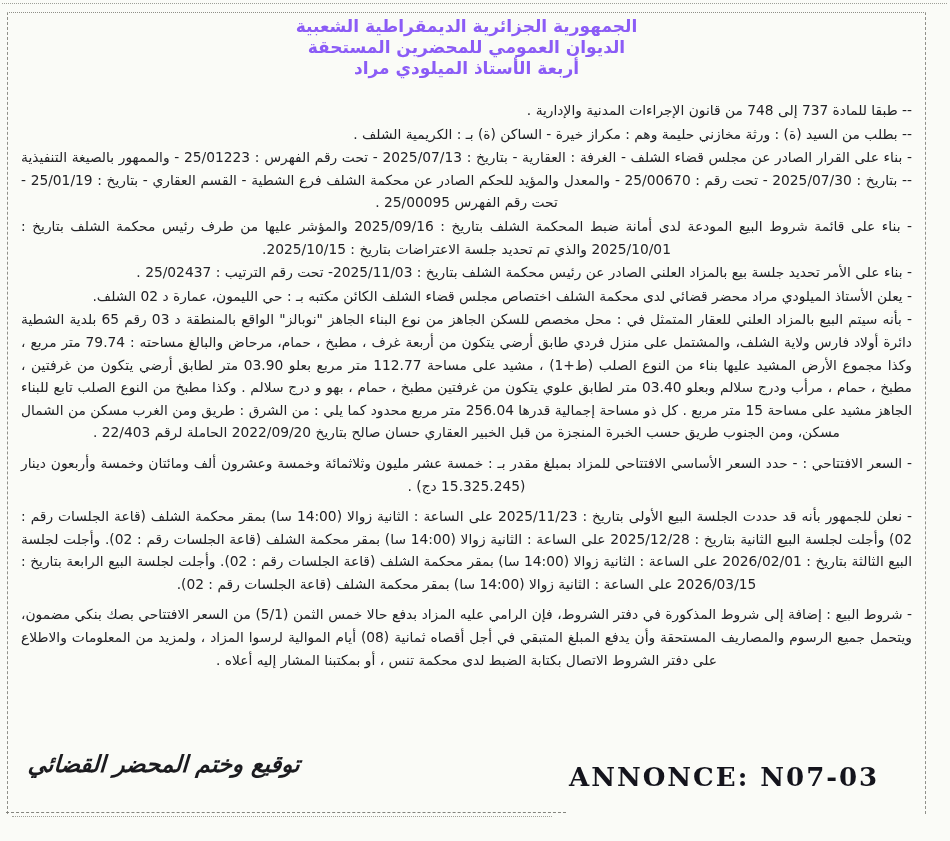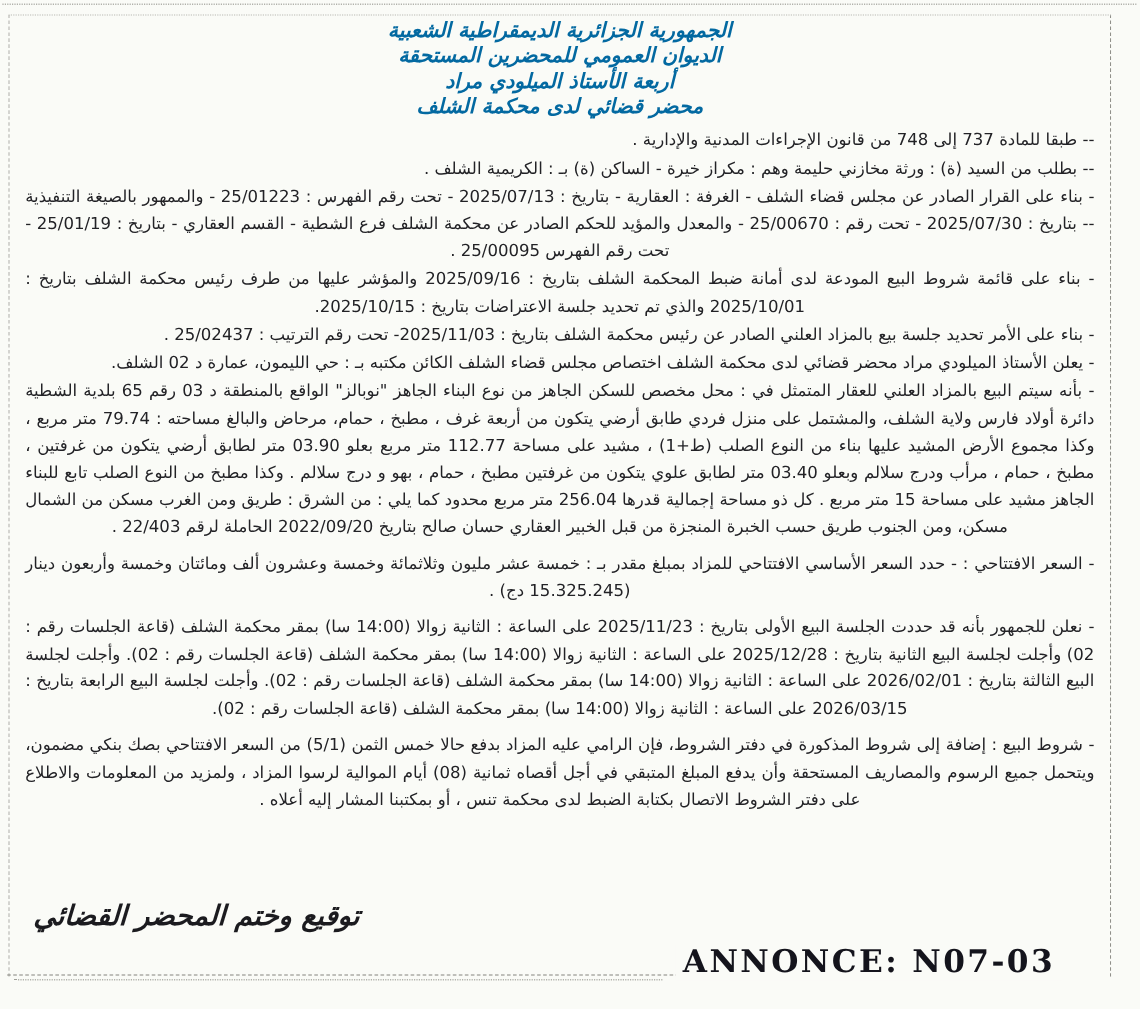--- a/index.html
+++ b/index.html
@@ -28,63 +28,62 @@
     border-top: 1px dashed #84847e;
   }
   .rule-bottom-2 {
     position: absolute; left: 12px; top: 816px; width: 540px; height: 0;
     border-top: 1px dotted #a0a099;
   }
   .content {
     position: absolute; left: 21px; top: 16px; width: 891px;
     direction: rtl;
   }
-  .header { text-align: center; font-weight: 700; font-size: 17px; line-height: 21px; color: #0369a1; font-style: italic; }
+  .header { text-align: center; font-weight: 700; font-size: 17px; line-height: 21px; color: #8b5cf6; }
   .header .h-line { letter-spacing: .2px; }
   .body {
-    margin-top: 6px;
+    margin-top: 20px;
     font-size: 13.8px;
     line-height: 22.6px;
     text-align: justify;
     color: #222226;
   }
   .para { margin: 0 0 1px 0; }
   .para.center-last { text-align-last: center; }
   .para.mt { margin-top: 8px; }
   .signature {
     position: absolute; left: 28px; top: 751px;
     direction: rtl;
     font-weight: 700; font-style: italic;
     font-size: 23px; letter-spacing: 1px;
     color: #1b1b1f;
     transform: skewX(-3deg);
     white-space: nowrap;
   }
   .annonce {
-    position: absolute; left: 563px; top: 787px;
+    position: absolute; left: 563px; top: 762px;
     font-family: "DejaVu Serif", serif;
     font-weight: 700; font-size: 26px; letter-spacing: 2px;
     color: #14141c;
     background: #fafbf7;
     padding: 0 6px;
     white-space: nowrap;
   }
 </style>
 </head>
 <body>
 
 <div class="rule-top-outer"></div>
 <div class="frame"></div>
 
 <div class="content">
   <div class="header">
     <div class="h-line">الجمهورية الجزائرية الديمقراطية الشعبية</div>
     <div class="h-line">الديوان العمومي للمحضرين المستحقة</div>
     <div class="h-line">أربعة الأستاذ الميلودي مراد</div>
-    <div class="h-line">محضر قضائي لدى محكمة الشلف</div>
   </div>
 
   <div class="body">
     <p class="para">-- طبقا للمادة 737 إلى 748 من قانون الإجراءات المدنية والإدارية .</p>
     <p class="para">-- بطلب من السيد (ة) : ورثة مخازني حليمة وهم : مكراز خيرة - الساكن (ة) بـ : الكريمية الشلف .</p>
     <p class="para center-last">- بناء على القرار الصادر عن مجلس قضاء الشلف - الغرفة : العقارية - بتاريخ : 2025/07/13 - تحت رقم الفهرس : 25/01223 - والممهور بالصيغة التنفيذية -- بتاريخ : 2025/07/30 - تحت رقم : 25/00670 - والمعدل والمؤيد للحكم الصادر عن محكمة الشلف فرع الشطية - القسم العقاري - بتاريخ : 25/01/19 - تحت رقم الفهرس 25/00095 .</p>
     <p class="para center-last">- بناء على قائمة شروط البيع المودعة لدى أمانة ضبط المحكمة الشلف بتاريخ : 2025/09/16 والمؤشر عليها من طرف رئيس محكمة الشلف بتاريخ : 2025/10/01 والذي تم تحديد جلسة الاعتراضات بتاريخ : 2025/10/15.</p>
     <p class="para">- بناء على الأمر تحديد جلسة بيع بالمزاد العلني الصادر عن رئيس محكمة الشلف بتاريخ : 2025/11/03- تحت رقم الترتيب : 25/02437 .</p>
     <p class="para">- يعلن الأستاذ الميلودي مراد محضر قضائي لدى محكمة الشلف اختصاص مجلس قضاء الشلف الكائن مكتبه بـ : حي الليمون، عمارة د 02 الشلف.</p>
     <p class="para center-last">- بأنه سيتم البيع بالمزاد العلني للعقار المتمثل في : محل مخصص للسكن الجاهز من نوع البناء الجاهز "نوبالز" الواقع بالمنطقة د 03 رقم 65 بلدية الشطية دائرة أولاد فارس ولاية الشلف، والمشتمل على منزل فردي طابق أرضي يتكون من أربعة غرف ، مطبخ ، حمام، مرحاض والبالغ مساحته : 79.74 متر مربع ، وكذا مجموع الأرض المشيد عليها بناء من النوع الصلب (ط+1) ، مشيد على مساحة 112.77 متر مربع بعلو 03.90 متر لطابق أرضي يتكون من غرفتين ، مطبخ ، حمام ، مرأب ودرج سلالم وبعلو 03.40 متر لطابق علوي يتكون من غرفتين مطبخ ، حمام ، بهو و درج سلالم . وكذا مطبخ من النوع الصلب تابع للبناء الجاهز مشيد على مساحة 15 متر مربع . كل ذو مساحة إجمالية قدرها 256.04 متر مربع محدود كما يلي : من الشرق : طريق ومن الغرب مسكن من الشمال مسكن، ومن الجنوب طريق حسب الخبرة المنجزة من قبل الخبير العقاري حسان صالح بتاريخ 2022/09/20 الحاملة لرقم 22/403 .</p>

